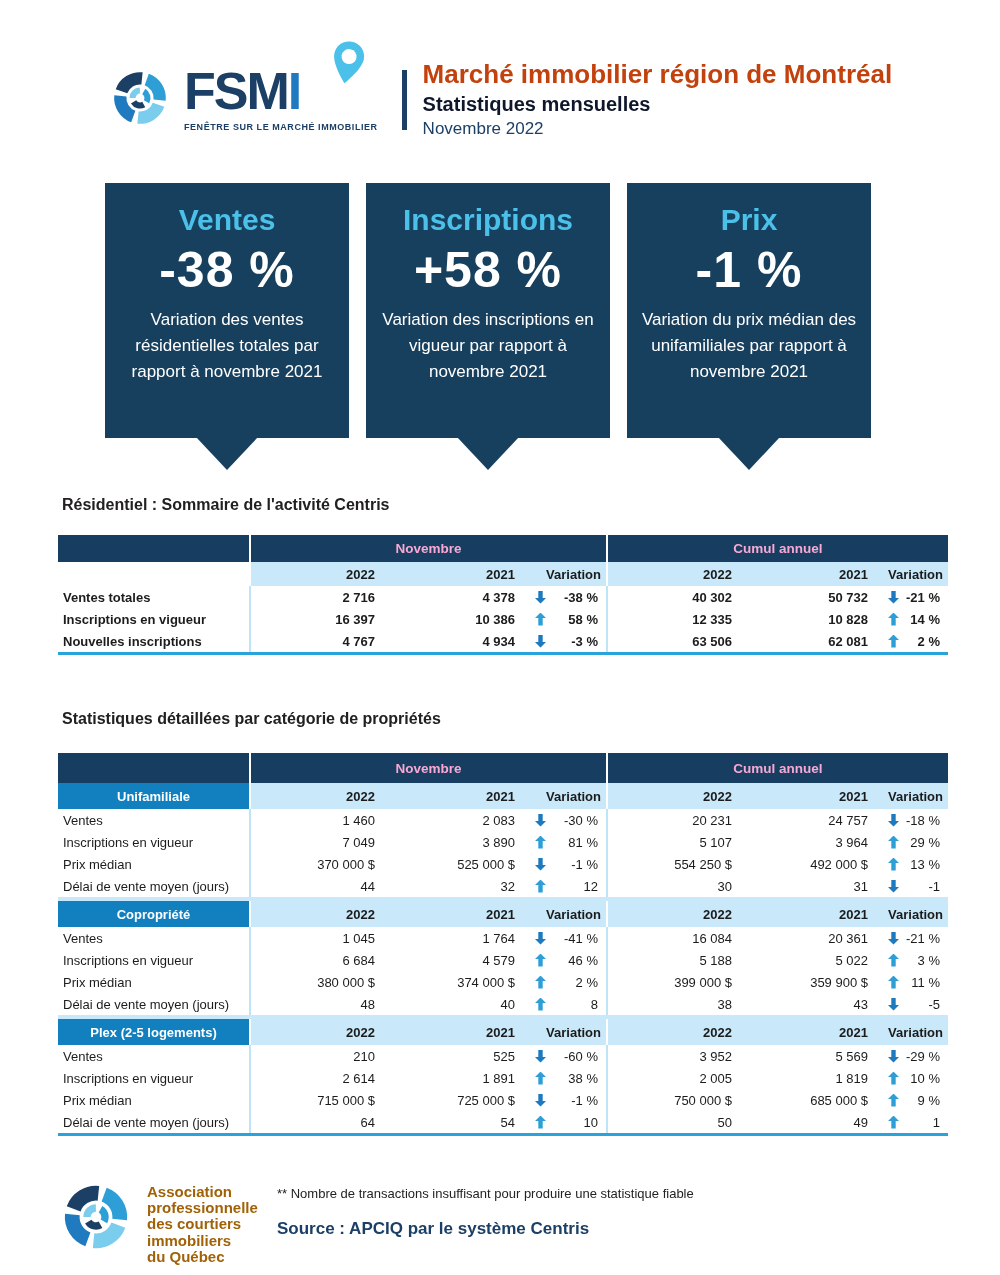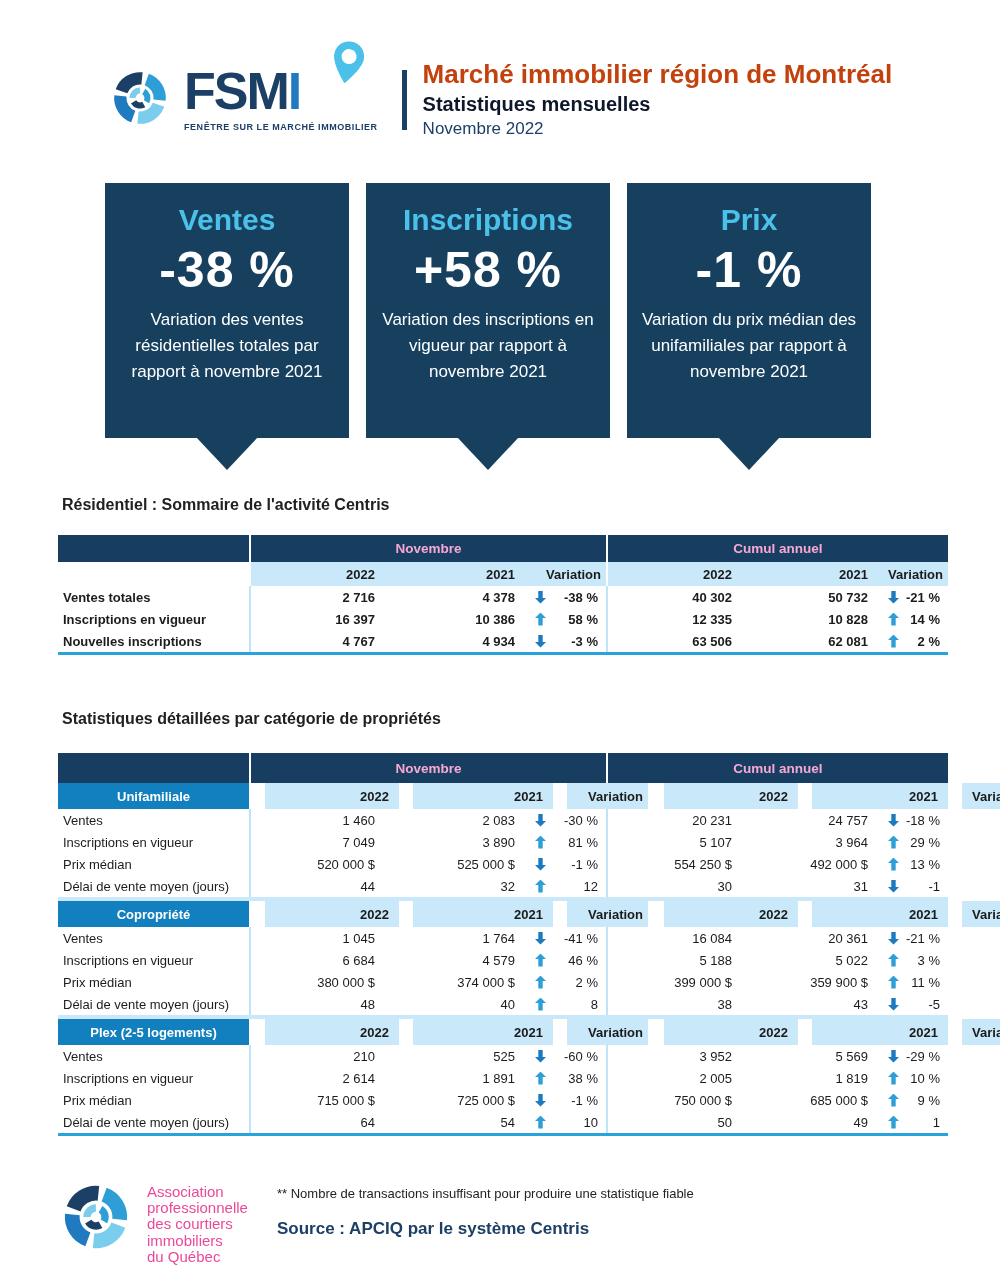--- a/index.html
+++ b/index.html
@@ -51,21 +51,21 @@
   .trow > div { height:100%; display:flex; align-items:center; }
 
   .gh { background:#173E60; color:#f9a8d4; }
   #summary-table .gh { height:27px; }
   #detail-table  .gh { height:30px; }
   .gh .gcell { grid-column:span 3; justify-content:center; font-weight:bold; font-size:13.5px;
                border-left:2px solid #fff; }
 
   .sub { font-size:13px; font-weight:bold; color:#1b1b1b; }
   #summary-table .sub { height:24px; }
-  #detail-table  .sub { height:26px;gap:14px; }
+  #detail-table  .sub { height:26px; }
   .sub .ycell { background:#C9E9FA; justify-content:flex-end; padding-right:10px; }
   .sub .vcell { background:#C9E9FA; justify-content:flex-end; padding-right:5px; }
   .sub .bl-w  { border-left:2px solid #fff; }
   .sub .cat   { background:#127FBE; color:#fff; justify-content:center; }
 
   .body { height:22px; font-size:13px; background:#fff; }
   #summary-table .body { font-weight:bold; }
   .body .lc { padding-left:5px; }
   .body .nc { justify-content:flex-end; padding-right:10px; }
   .body .bl-lb { border-left:2px solid #BEE4F8; }
@@ -73,22 +73,22 @@
   .vc .val { flex:1; text-align:right; }
 
   .section-gap { height:4px; background:#C9E9FA; }
 
   .arr { width:11px; height:13px; flex:0 0 auto; }
   .arr.up   { background:#2E9FD6; clip-path:polygon(50% 0,100% 42%,70% 42%,70% 100%,30% 100%,30% 42%,0 42%); }
   .arr.down { background:#1D7ABF; clip-path:polygon(50% 100%,100% 58%,70% 58%,70% 0,30% 0,30% 58%,0 58%); }
 
   
   .footer { position:absolute; top:1176px; left:55px; display:flex; }
-  .org { margin-left:10px; margin-top:8px; width:130px; font-size:15px; font-weight:normal;
-         color:#ec4899; line-height:1.08; }
+  .org { margin-left:10px; margin-top:8px; width:130px; font-size:15px; font-weight:bold;
+         color:#a16207; line-height:1.08; }
   .notes { margin-left:0px; margin-top:10px; font-size:13px; color:#232323; }
   .note2 { margin-top:18px; }
   .source { margin-top:18px; font-weight:bold; color:#1C3F66; font-size:17px; }
 </style>
 </head>
 <body>
 
 <div class="header">
   <div class="logo">
     <svg class="logo-icon" width="68" height="68" viewBox="-50 -50 100 100">
@@ -244,21 +244,21 @@
       </div>
       <div class="nc bl-lb">5 107</div>
       <div class="nc">3 964</div>
       <div class="vc">
         <span class="arr up"></span>
         <span class="val">29 %</span>
       </div>
     </div>
     <div class="trow body">
       <div class="lc">Prix médian</div>
-      <div class="nc bl-lb">520 000 $</div>
+      <div class="nc bl-lb">370 000 $</div>
       <div class="nc">525 000 $</div>
       <div class="vc">
         <span class="arr down"></span>
         <span class="val">-1 %</span>
       </div>
       <div class="nc bl-lb">554 250 $</div>
       <div class="nc">492 000 $</div>
       <div class="vc">
         <span class="arr up"></span>
         <span class="val">13 %</span>

